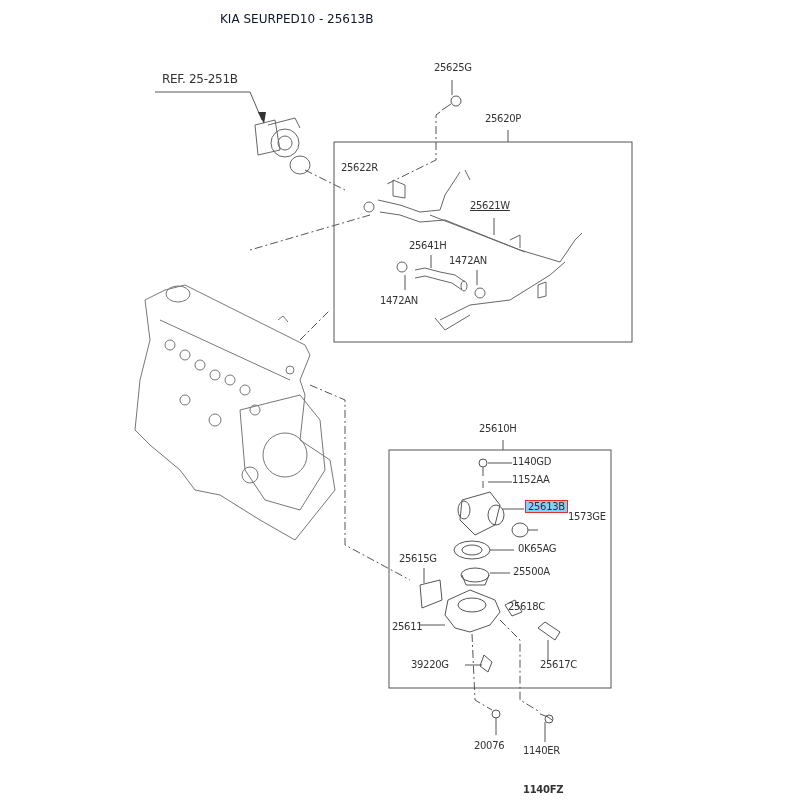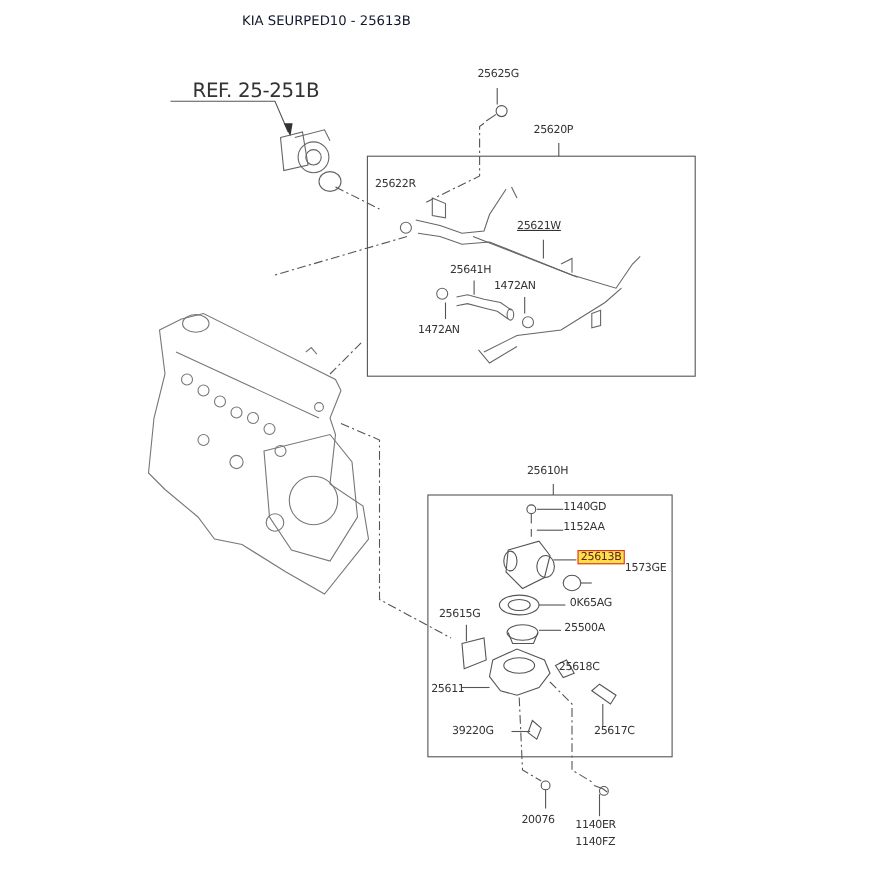--- a/index.html
+++ b/index.html
@@ -1,20 +1,20 @@
 <!DOCTYPE html>
 <html><head>
 <meta charset="utf-8">
 <style>
   html, body { margin:0; padding:0; background:#ffffff; }
   body { width:800px; height:800px; position:relative; overflow:hidden; font-family:"DejaVu Sans", sans-serif; color:#333; }
   .title { position:absolute; left:220px; top:12px; font-size:12px; color:#0f172a; }
   svg.diagram { position:absolute; left:0; top:0; }
   .lbl { position:absolute; font-size:10px; color:#333; white-space:nowrap; font-family:"DejaVu Sans", sans-serif; letter-spacing:-0.3px; }
-  .hl { background:#fde047; border:1px solid #e03030; color:#5a1a1a; padding:0 2px; }
+  .hl { background:#7dd3fc; border:1px solid #e03030; color:#5a1a1a; padding:0 2px; }
 </style>
 </head>
 <body>
 
 <div class="title">KIA SEURPED10 - 25613B</div>
 
 <svg class="diagram" width="800" height="800" viewBox="0 0 800 800">
   <g fill="none" stroke="#555" stroke-width="1">
 
     <path d="M155 92 L250 92 L262 120"></path>
@@ -125,21 +125,21 @@
       <path d="M500 620 L520 640 L520 700 L540 712" stroke-dasharray="8,3,2,3"></path>
       <circle cx="496" cy="714" r="4"></circle>
       <line x1="496" y1="718" x2="496" y2="735"></line>
       <path d="M540 714 L548 717 L552 720"></path>
       <circle cx="549" cy="719" r="4"></circle>
       <line x1="545" y1="722" x2="545" y2="742"></line>
     </g>
   </g>
 </svg>
 
-<div class="lbl" style="left:175px;top:72px;font-size:18px;">REF. 25-251B</div>
+<div class="lbl" style="left:162px;top:72px;font-size:12px;">REF. 25-251B</div>
 
 <div class="lbl" style="left:434px;top:62px;">25625G</div>
 <div class="lbl" style="left:485px;top:113px;">25620P</div>
 <div class="lbl" style="left:341px;top:162px;">25622R</div>
 <div class="lbl" style="left:470px;top:200px;text-decoration:underline;">25621W</div>
 <div class="lbl" style="left:409px;top:240px;">25641H</div>
 <div class="lbl" style="left:449px;top:255px;">1472AN</div>
 <div class="lbl" style="left:380px;top:295px;">1472AN</div>
 
 <div class="lbl" style="left:479px;top:423px;">25610H</div>
@@ -149,13 +149,13 @@
 <div class="lbl" style="left:548px;top:511px;margin-left:20px;">1573GE</div>
 <div class="lbl" style="left:518px;top:543px;">0K65AG</div>
 <div class="lbl" style="left:399px;top:553px;">25615G</div>
 <div class="lbl" style="left:513px;top:566px;">25500A</div>
 <div class="lbl" style="left:508px;top:583px;margin-top:18px;">25618C</div>
 <div class="lbl" style="left:392px;top:621px;">25611</div>
 <div class="lbl" style="left:411px;top:659px;text-align:right;">39220G</div>
 <div class="lbl" style="left:528px;top:659px;margin-left:12px;">25617C</div>
 <div class="lbl" style="left:474px;top:740px;">20076</div>
 <div class="lbl" style="left:523px;top:745px;">1140ER</div>
-<div class="lbl" style="left:523px;top:760px;">1140FZ</div>
+<div class="lbl" style="left:523px;top:784px;font-weight:bold;">1140FZ</div>
 
 </body></html>

